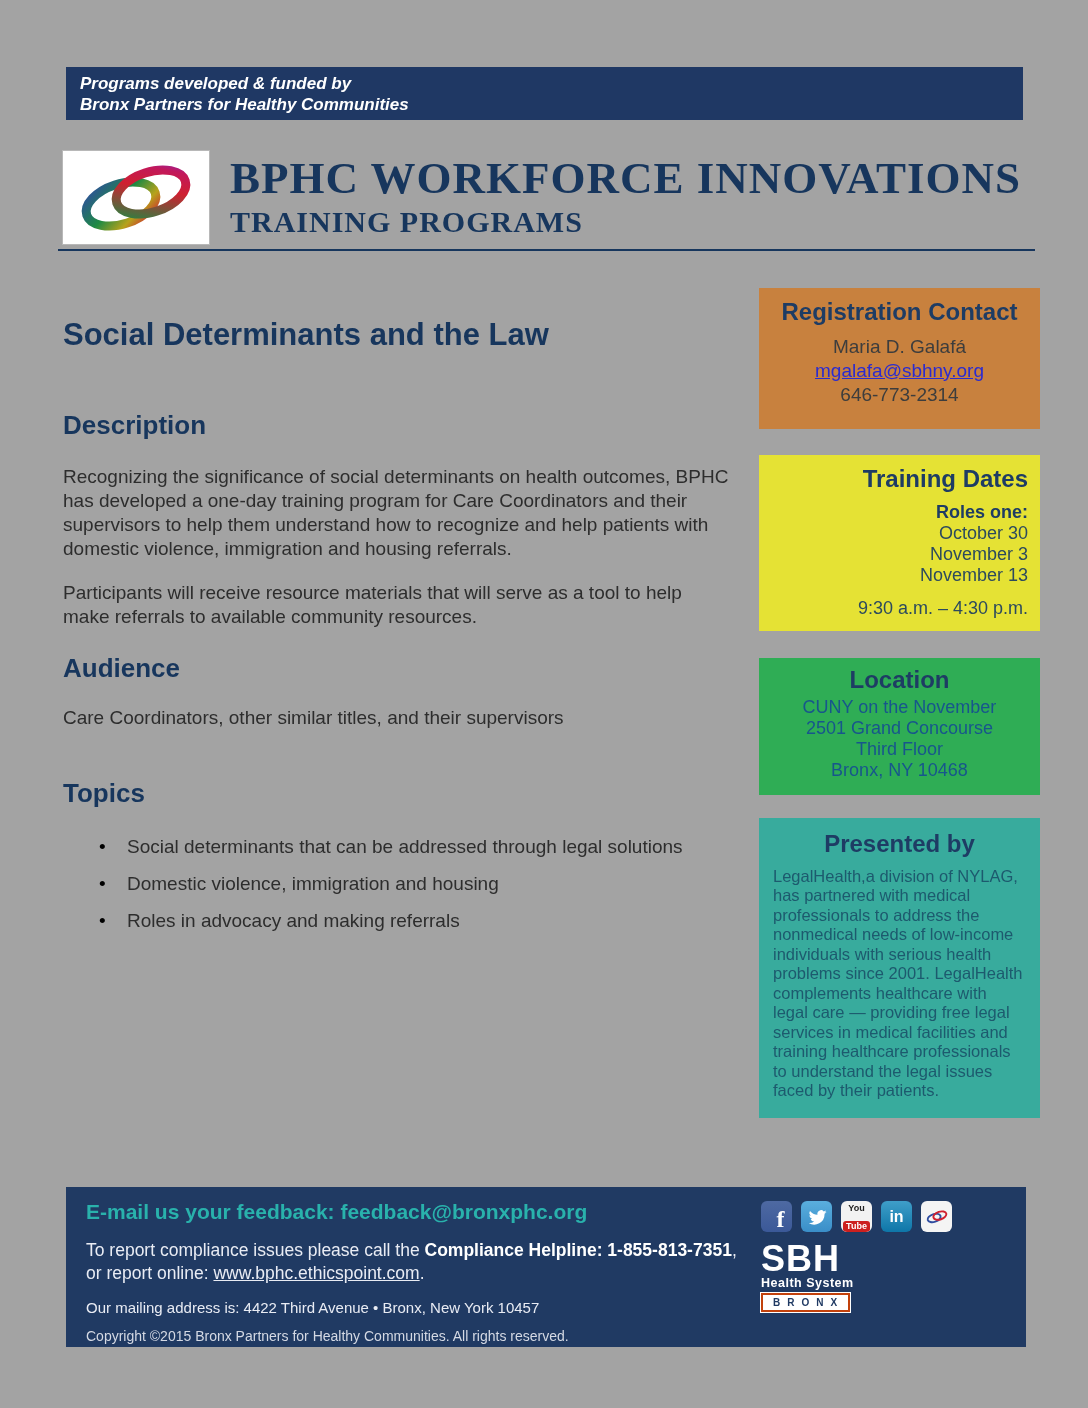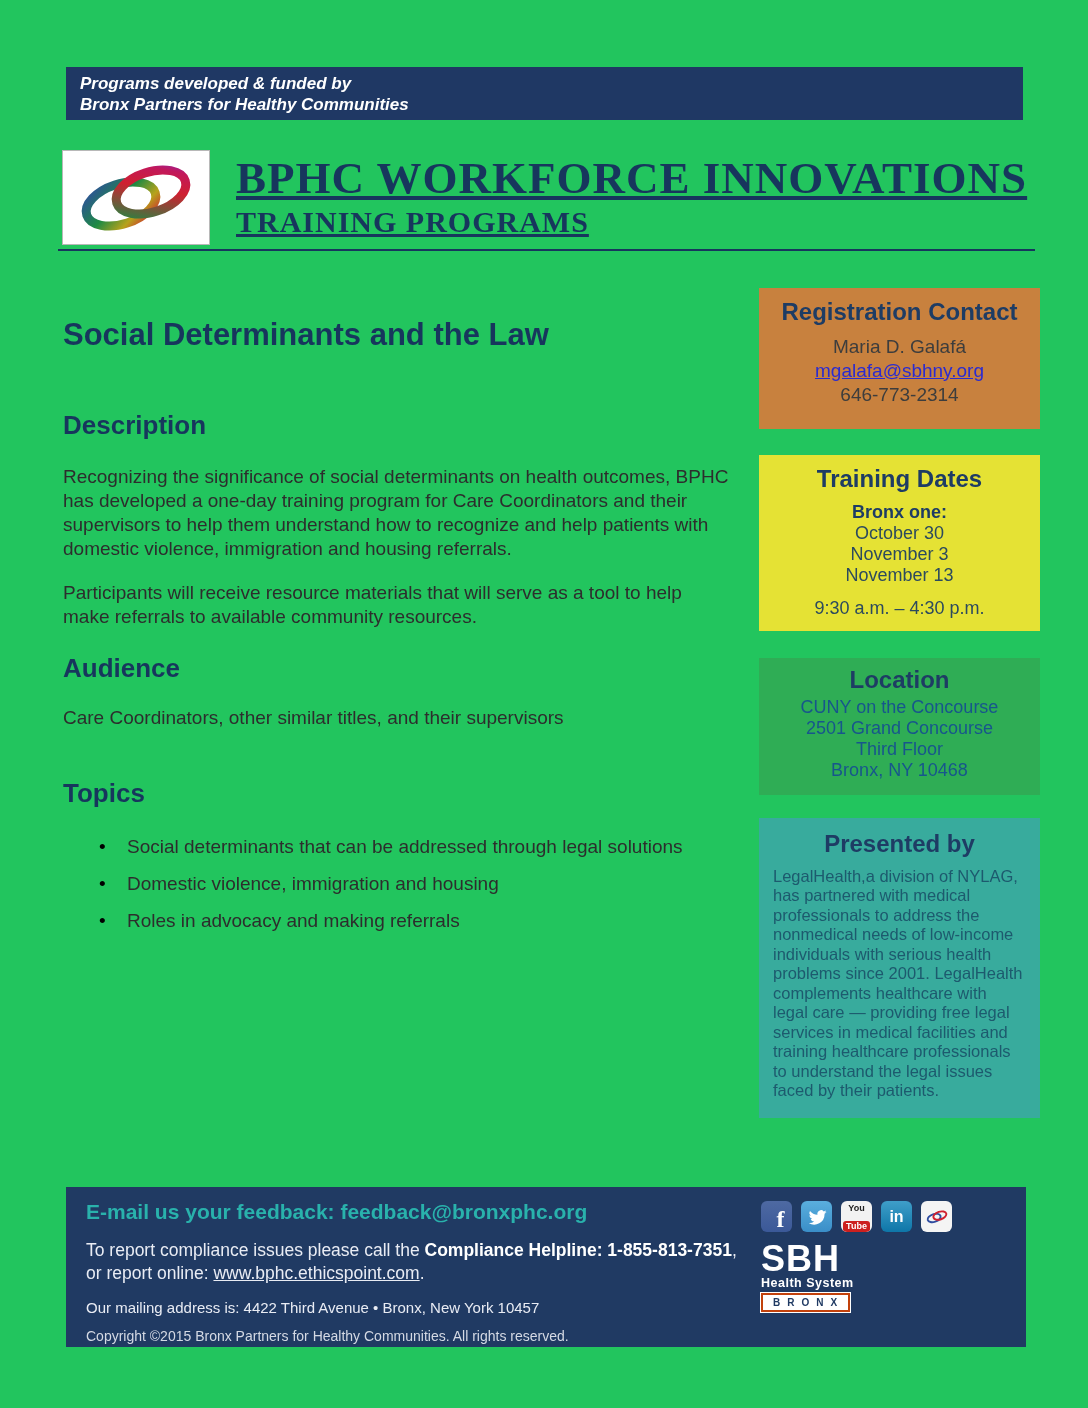--- a/index.html
+++ b/index.html
@@ -1,29 +1,29 @@
 <!DOCTYPE html>
 <html><head>
 <meta charset="utf-8">
 <style>
   * { margin:0; padding:0; box-sizing:border-box; }
   html,body { background:#ffffff; }
   body { font-family:"Liberation Sans", sans-serif; }
-  .page { position:relative; width:1088px; height:1408px; background:#22c55e; overflow:hidden; margin:0 auto; }
+  .page { position:relative; width:1088px; height:1408px; background:#a3a3a3; overflow:hidden; margin:0 auto; }
 
   
   .topbar { position:absolute; left:66px; top:67px; width:957px; height:53px;
             background:#1f3864; color:#ffffff; padding:6px 0 0 14px; }
   .topbar div { font-size:17px; font-weight:bold; font-style:italic; line-height:1.25; }
 
   
   .brandrow { position:absolute; left:62px; top:150px; width:970px; display:flex; align-items:flex-start; }
   .logobox { width:148px; height:95px; background:#ffffff; border:1px solid #b8b8b8;
              display:flex; align-items:center; justify-content:center; }
-  .brandtext { margin-left:26px; margin-top:6px; color:#17365d; font-family:"Liberation Serif", serif;text-decoration:underline; }
+  .brandtext { margin-left:20px; margin-top:6px; color:#17365d; font-family:"Liberation Serif", serif; }
   .brandtitle { font-size:45px; font-weight:600; letter-spacing:1px; line-height:1.0; }
   .brandsub   { font-size:30px; font-weight:600; letter-spacing:1px; margin-top:4px; }
 
   .divider { position:absolute; left:58px; top:249px; width:977px; border-top:2px solid #17365d; }
 
   
   .content { position:absolute; left:63px; top:288px; width:962px; display:flex; }
   .leftcol { width:666px; }
   .rightcol { width:266px; margin-left:auto; }
 
@@ -40,21 +40,21 @@
   ul.topics li { color:#2d2d2d; font-size:19px; line-height:24px; margin-bottom:13px; padding-left:64px; position:relative; }
   ul.topics li::before { content:"•"; position:absolute; left:36px; top:0; color:#000; }
 
   
   .box { width:281px; text-align:center; padding:10px 12px; }
   .box .btitle { color:#1e3c64; font-size:24px; font-weight:bold; line-height:1.2; }
   .box-reg { background:#c8813e; height:141px; }
   .box-reg .name  { margin-top:9px;  font-size:19px; color:#3d3d3d; }
   .box-reg .email { margin-top:2px; font-size:19px; color:#2b2bd0; text-decoration:underline; display:inline-block; }
   .box-reg .phone { margin-top:2px; font-size:19px; color:#3d3d3d; }
-  .box-dates { background:#e5e234; height:176px; margin-top:26px; }
+  .box-dates { background:#e5e234; height:176px; margin-top:26px;text-align:right; }
   .box-dates .choose { margin-top:8px; font-size:18px; font-weight:bold; color:#1e3c64; }
   .box-dates .opt { font-size:18px; color:#2c4a5e; line-height:21px; }
   .box-dates .time { margin-top:12px; font-size:18px; color:#2c4a5e; }
   .box-loc { background:#2fad55; height:137px; margin-top:27px; padding-top:8px; }
   .box-loc .line { font-size:18px; color:#17568c; line-height:21px; }
   .box-loc .btitle { margin-bottom:2px; }
   .box-pres { background:#38ab9d; height:300px; margin-top:23px; text-align:left; padding:12px 14px; }
   .box-pres .btitle { text-align:center; }
   .box-pres .ptext { margin-top:8px; font-size:16.5px; line-height:19.5px; color:#1d5a6e; }
 
@@ -147,30 +147,30 @@
     <div class="rightcol">
       <div class="box box-reg">
         <div class="btitle">Registration Contact</div>
         <div class="name">Maria D. Galafá</div>
         <div><a class="email" href="#">mgalafa@sbhny.org</a></div>
         <div class="phone">646-773-2314</div>
       </div>
 
       <div class="box box-dates">
         <div class="btitle">Training Dates</div>
-        <div class="choose">Bronx one:</div>
+        <div class="choose">Roles one:</div>
         <div class="opt">October 30</div>
         <div class="opt">November 3</div>
         <div class="opt">November 13</div>
         <div class="time">9:30 a.m. – 4:30 p.m.</div>
       </div>
 
       <div class="box box-loc">
         <div class="btitle">Location</div>
-        <div class="line">CUNY on the Concourse</div>
+        <div class="line">CUNY on the November</div>
         <div class="line">2501 Grand Concourse</div>
         <div class="line">Third Floor</div>
         <div class="line">Bronx, NY 10468</div>
       </div>
 
       <div class="box box-pres">
         <div class="btitle">Presented by</div>
         <div class="ptext">LegalHealth,a division of NYLAG, has partnered with medical professionals to address the nonmedical needs of low-income individuals with serious health problems since 2001. LegalHealth complements healthcare with legal care — providing free legal services in medical facilities and training healthcare professionals to understand the legal issues faced by their patients.</div>
       </div>
     </div>

